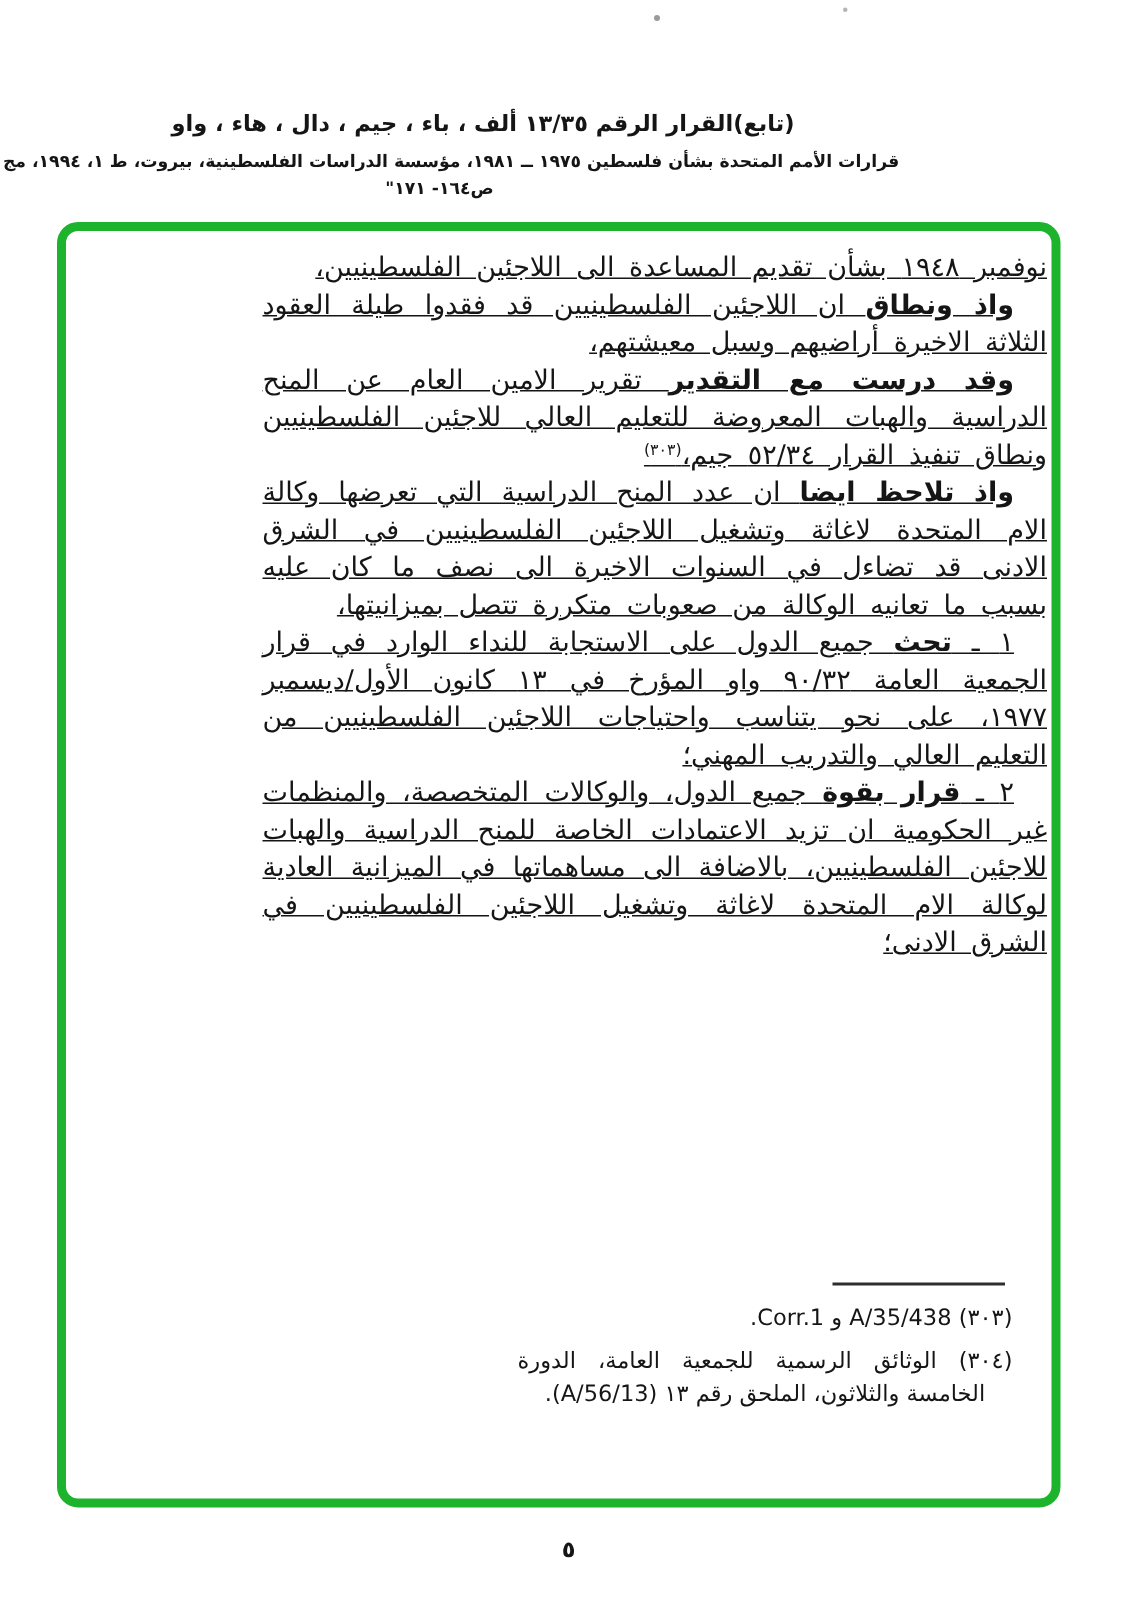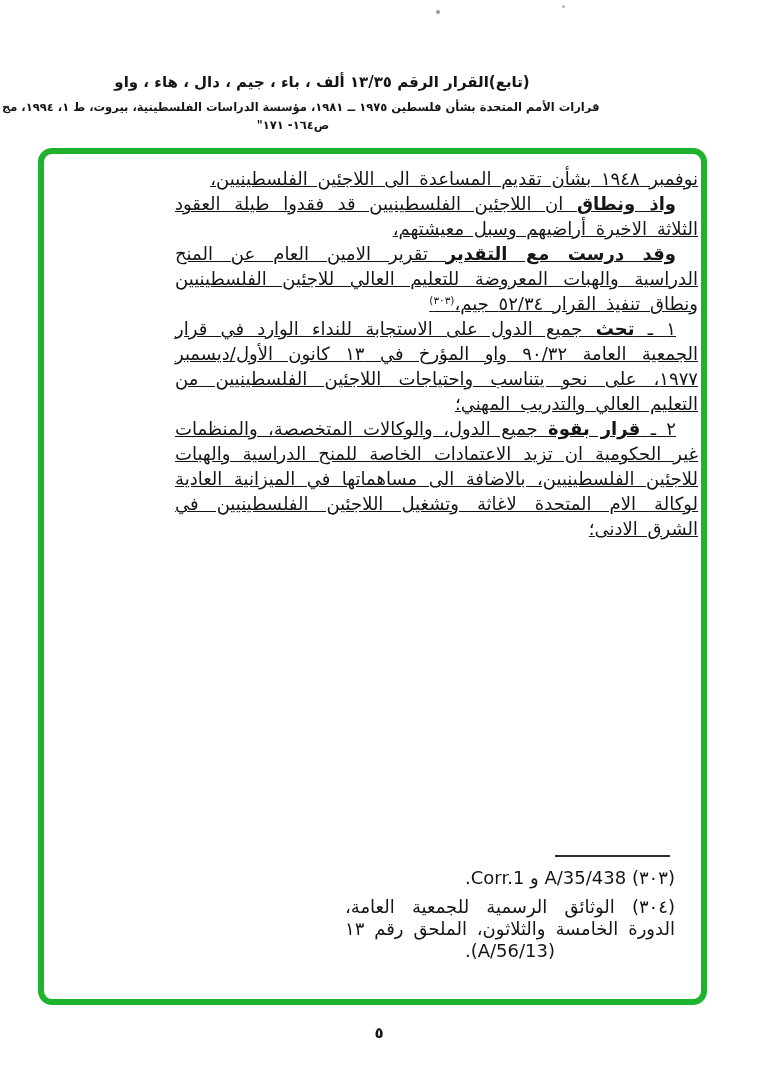--- a/index.html
+++ b/index.html
@@ -55,21 +55,21 @@
     font-size: 10.5px; line-height: 0; vertical-align: 6px; word-spacing: 0;
   }
 
   
   .fn-separator {
     position: absolute; left: 555px; top: 855px; width: 115px; height: 2px;
     background: #2e2e2e;
   }
   .footnotes {
     position: absolute; left: 227px; top: 867px; width: 448px;
-    direction: rtl; font-size: 18px; line-height: 22px;
+    direction: rtl; font-size: 15px; line-height: 22px;
   }
   .footnote { margin: 0 0 7px 0; }
   .footnote.f0 { text-align: right; }
   .footnote.f1 {
     width: 330px;              
     text-align: justify;
     text-align-last: center;   
   }
 
   
@@ -90,20 +90,21 @@
     <div class="header-line1">(تابع)القرار الرقم ١٣/٣٥ ألف ، باء ، جيم ، دال ، هاء ، واو</div>
     <div class="header-line2">قرارات الأمم المتحدة بشأن فلسطين ١٩٧٥ ــ ١٩٨١، مؤسسة الدراسات الفلسطينية، بيروت، ط ١، ١٩٩٤، مج ٢، ص١٦٤- ١٧١"</div>
   </div>
 
   <div class="frame" style="border-color: rgb(29, 179, 44);"></div>
 
   <div class="content">
       <p class=""><span>نوفمبر ١٩٤٨ بشأن تقديم المساعدة الى اللاجئين الفلسطينيين،</span></p>
       <p class="indent"><span class="bold">واذ ونطاق</span><span> ان اللاجئين الفلسطينيين قد فقدوا طيلة العقود الثلاثة الاخيرة أراضيهم وسبل معيشتهم،</span></p>
       <p class="indent"><span class="bold">وقد درست مع التقدير</span><span> تقرير الامين العام عن المنح الدراسية والهبات المعروضة للتعليم العالي للاجئين الفلسطينيين ونطاق تنفيذ القرار ٥٢/٣٤ جيم،</span><sup class="fnref">(٣٠٣)</sup></p>
+      <p class="indent"><span class="bold">واذ تلاحظ ايضا</span><span> ان عدد المنح الدراسية التي تعرضها وكالة الام المتحدة لاغاثة وتشغيل اللاجئين الفلسطينيين في الشرق الادنى قد تضاءل في السنوات الاخيرة الى نصف ما كان عليه بسبب ما تعانيه الوكالة من صعوبات متكررة تتصل بميزانيتها،</span></p>
       <p class="indent"><span>١ ـ </span><span class="bold">تحث</span><span> جميع الدول على الاستجابة للنداء الوارد في قرار الجمعية العامة ٩٠/٣٢ واو المؤرخ في ١٣ كانون الأول/ديسمبر ١٩٧٧، على نحو يتناسب واحتياجات اللاجئين الفلسطينيين من التعليم العالي والتدريب المهني؛</span></p>
       <p class="indent"><span>٢ ـ </span><span class="bold">قرار بقوة</span><span> جميع الدول، والوكالات المتخصصة، والمنظمات غير الحكومية ان تزيد الاعتمادات الخاصة للمنح الدراسية والهبات للاجئين الفلسطينيين، بالاضافة الى مساهماتها في الميزانية العادية لوكالة الام المتحدة لاغاثة وتشغيل اللاجئين الفلسطينيين في الشرق الادنى؛</span></p>
     </div>
 
   <div class="fn-separator"></div>
 
   <div class="footnotes">
       <div class="footnote f0"><span>(٣٠٣)</span><span> A/35/438 و Corr.1.</span></div>
       <div class="footnote f1"><span>(٣٠٤)</span><span> الوثائق الرسمية للجمعية العامة، الدورة الخامسة والثلاثون، الملحق رقم ١٣ (A/56/13).</span></div>
     </div>

